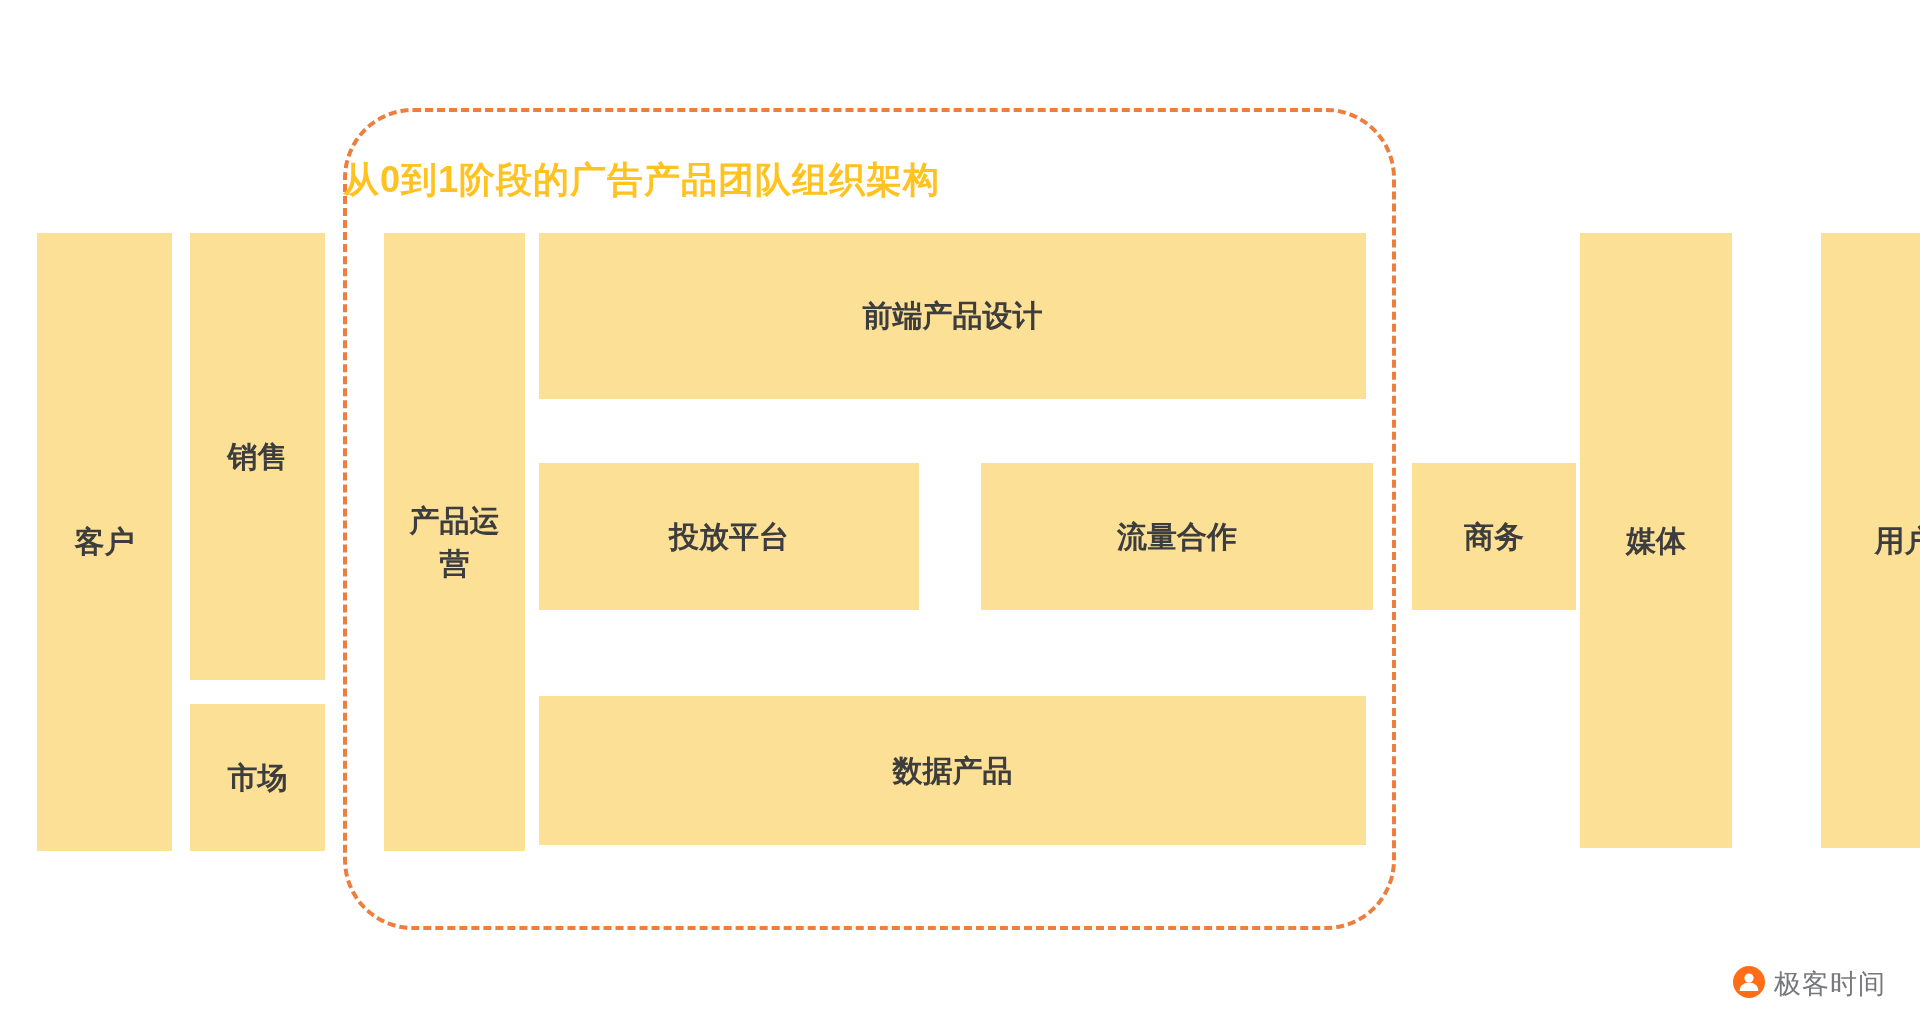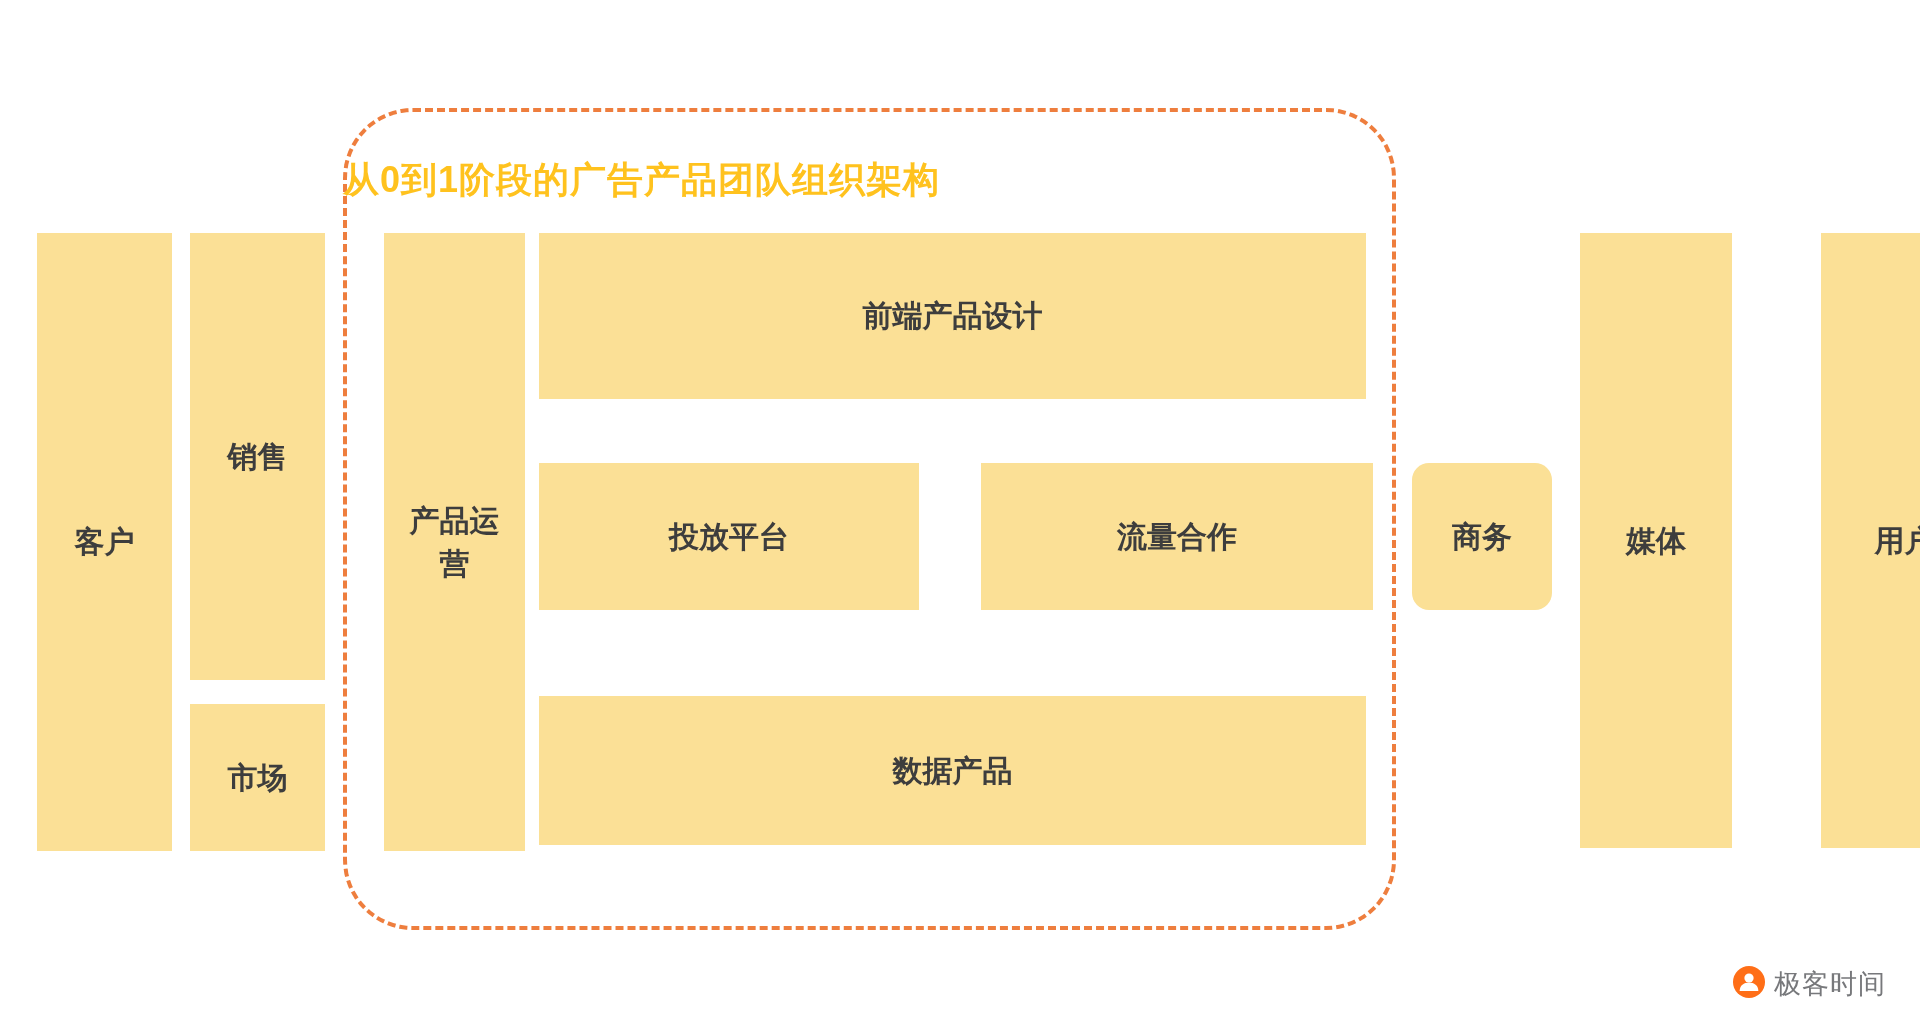--- a/index.html
+++ b/index.html
@@ -50,21 +50,21 @@
     color: var(--title, #FFC21E);
     letter-spacing: 1px;
   }
   
   .b-productops { left: 384px; top: 233px; width: 141px; height: 618px; padding: 0 14px; }
   .b-frontend   { left: 539px; top: 233px; width: 827px; height: 166px; }
   .b-delivery   { left: 539px; top: 463px; width: 380px; height: 147px; }
   .b-traffic    { left: 973px; top: 463px; width: 392px; height: 147px; margin-left: 8px; }
   .b-dataprod   { left: 539px; top: 696px; width: 827px; height: 149px; }
   
-  .b-business { left: 1412px; top: 463px; width: 140px; height: 147px; border-radius: 17px; }
+  .b-business { left: 1412px; top: 463px; width: 164px; height: 147px; }
   .b-media    { left: 1580px; top: 233px; width: 152px; height: 615px; }
   .b-user     { left: 1821px; top: 233px; width: 128px; height: 615px; padding-left: 39px; }
   
   .branding {
     position: absolute;
     right: 34px;
     bottom: 28px;
     display: flex;
     align-items: flex-start;
     gap: 9px;

